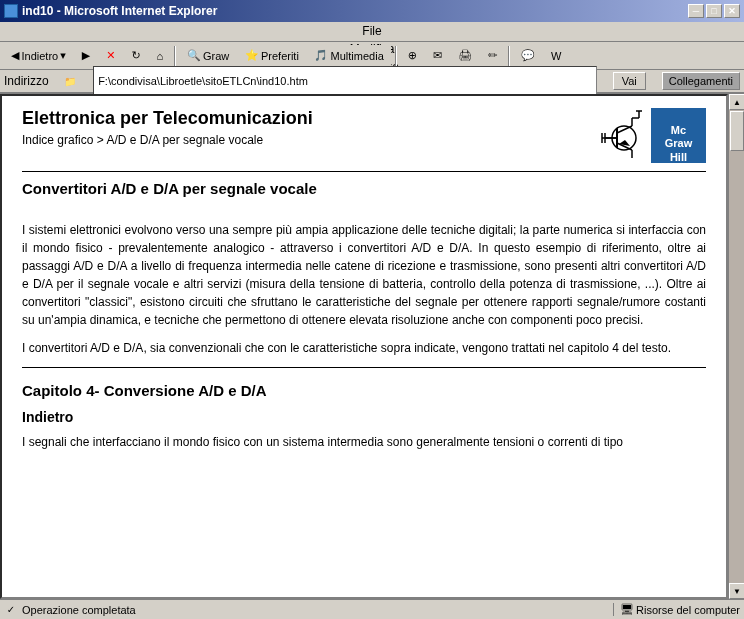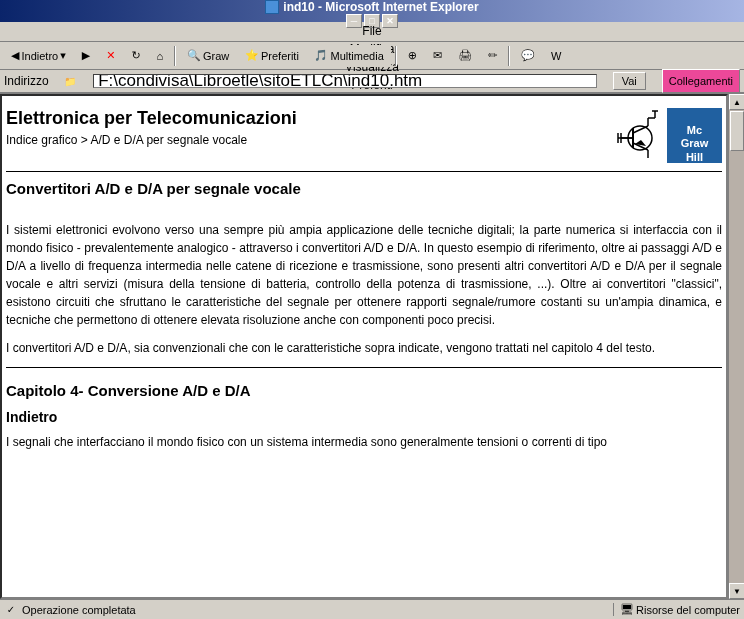--- a/index.html
+++ b/index.html
@@ -9,21 +9,20 @@
     .title-bar {
       background: linear-gradient(to right, #0a246a, #a6b5e3);
       color: white;
       height: 22px;
       display: flex;
       align-items: center;
       justify-content: space-between;
       padding: 0 4px;
       font-size: 12px;
       font-weight: bold;
-      flex-direction: column;
     }
     .title-bar-left { display: flex; align-items: center; gap: 4px; }
     .title-bar-icon { width: 14px; height: 14px; background: #4a90d9; border: 1px solid #2060a0; }
     .title-bar-buttons { display: flex; gap: 2px; }
     .title-btn {
       width: 16px; height: 14px; background: #d4d0c8; border: 1px solid #808080;
       border-top-color: #fff; border-left-color: #fff;
       font-size: 9px; display: flex; align-items: center; justify-content: center; cursor: pointer;
     }
 
@@ -80,62 +79,62 @@
       display: flex;
       align-items: center;
       padding: 2px 4px;
       gap: 16px;
       border-bottom: 2px solid #808080;
       font-size: 12px;
     }
     .address-label { font-size: 12px; white-space: nowrap; }
     .address-input {
       flex: 1;
-      height: 14px;
+      height: 30px;
       background: white;
       border: 1px solid #808080;
       border-top-color: #404040;
       border-left-color: #404040;
       padding: 0 4px;
-      font-size: 17px;
+      font-size: 11px;
     }
     .address-go-btn {
       height: 18px;
       padding: 0 8px;
       background: #d4d0c8;
       border: 1px solid #808080;
       border-top-color: #fff;
       border-left-color: #fff;
       cursor: pointer;
       font-size: 11px;
       white-space: nowrap;
     }
     .address-links-btn {
-      height: 24px;
+      height: 18px;
       padding: 0 6px;
-      background: #ec4899;
+      background: #a3a3a3;
       border: 1px solid #808080;
       border-top-color: #fff;
       border-left-color: #fff;
       cursor: pointer;
       font-size: 11px;
     }
 
     
     .content-wrapper {
       display: flex;
       height: calc(619px - 22px - 20px - 28px - 24px - 20px);
       background: #d4d0c8;
     }
 
     .page-content {
       flex: 1;
       background: white;
       overflow-y: auto;
-      padding: 12px 4px;
+      padding: 12px 20px;
       border: 2px inset #808080;
       margin: 0;
     }
 
     
     .scrollbar-area {
       width: 16px;
       background: #d4d0c8;
       border-left: 1px solid #808080;
       display: flex;

